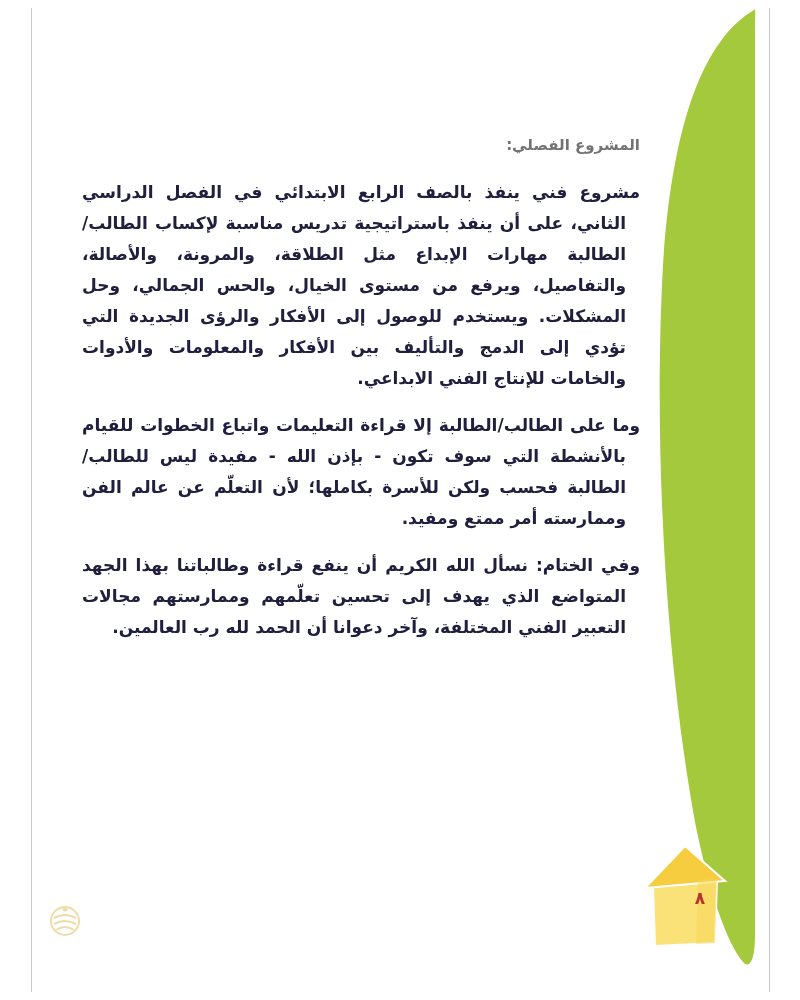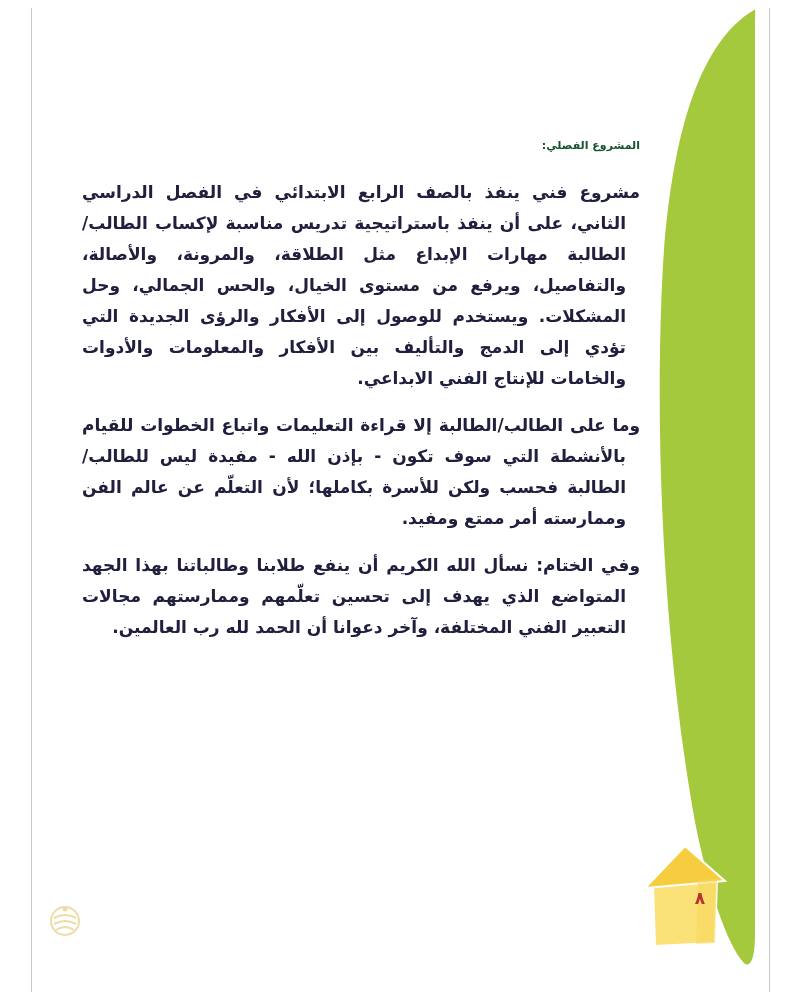--- a/index.html
+++ b/index.html
@@ -11,21 +11,21 @@
   .rule{position:absolute;top:8px;bottom:8px;width:1px;background:#c9c9c9;}
   .rule.left{left:31px;}
   .rule.right{left:769px;}
   .leaf-svg{position:absolute;top:0;left:0;width:800px;height:1000px;pointer-events:none;}
   .content{
     position:absolute;top:130px;right:160px;width:558px;
     direction:rtl;text-align:justify;
     color:#20203e;font-weight:bold;font-size:17px;line-height:31px;
   }
   .heading{
-    color:#14532d;font-size:11px;font-weight:bold;margin:0 0 6px 0;
+    color:#737373;font-size:15px;font-weight:bold;margin:0 0 6px 0;
     text-align:right;
   }
   .content p{
     margin:16px 0 7px 0;
     padding-right:14px;text-indent:-14px;
   }
   .house-svg{position:absolute;left:638px;top:838px;width:100px;height:115px;}
   .page-number{
     position:absolute;left:688px;top:888px;width:24px;text-align:center;
     color:#b63430;font-size:17px;font-weight:bold;
@@ -45,21 +45,21 @@
            C709,892 727,943 743,962
            C749,969 755,962 755,935
            L755,26
            C755,13 756,7 754,10 Z" fill="#a5c93c"></path>
 </svg>
 
 <div class="content" dir="rtl">
   <h2 class="heading">المشروع الفصلي:</h2>
   <p>مشروع فني ينفذ بالصف الرابع الابتدائي في الفصل الدراسي الثاني، على أن ينفذ باستراتيجية تدريس مناسبة لإكساب الطالب/ الطالبة مهارات الإبداع مثل الطلاقة، والمرونة، والأصالة، والتفاصيل، ويرفع من مستوى الخيال، والحس الجمالي، وحل المشكلات. ويستخدم للوصول إلى الأفكار والرؤى الجديدة التي تؤدي إلى الدمج والتأليف بين الأفكار والمعلومات والأدوات والخامات للإنتاج الفني الابداعي.</p>
   <p>وما على الطالب/الطالبة إلا قراءة التعليمات واتباع الخطوات للقيام بالأنشطة التي سوف تكون - بإذن الله - مفيدة ليس للطالب/الطالبة فحسب ولكن للأسرة بكاملها؛ لأن التعلّم عن عالم الفن وممارسته أمر ممتع ومفيد.</p>
-  <p>وفي الختام: نسأل الله الكريم أن ينفع طلابنا وطالباتنا بهذا الجهد المتواضع الذي يهدف إلى تحسين تعلّمهم وممارستهم مجالات التعبير الفني المختلفة، وآخر دعوانا أن الحمد لله رب العالمين.</p>
+  <p>وفي الختام: نسأل الله الكريم أن ينفع قراءة وطالباتنا بهذا الجهد المتواضع الذي يهدف إلى تحسين تعلّمهم وممارستهم مجالات التعبير الفني المختلفة، وآخر دعوانا أن الحمد لله رب العالمين.</p>
 </div>
 
 <svg class="house-svg" viewBox="0 0 100 115" xmlns="http://www.w3.org/2000/svg" aria-hidden="true">
 
   <polygon points="15,47 79,41 77,105 17,108" fill="#fbe278" stroke="#ffffff" stroke-width="2"></polygon>
 
   <polygon points="47,8 7,50 87,43" fill="#f6cd3e" stroke="#ffffff" stroke-width="2"></polygon>
 
   <polygon points="60,42 79,41 77,105 58,106" fill="#f8d75a" opacity="0.55"></polygon>
 </svg>

